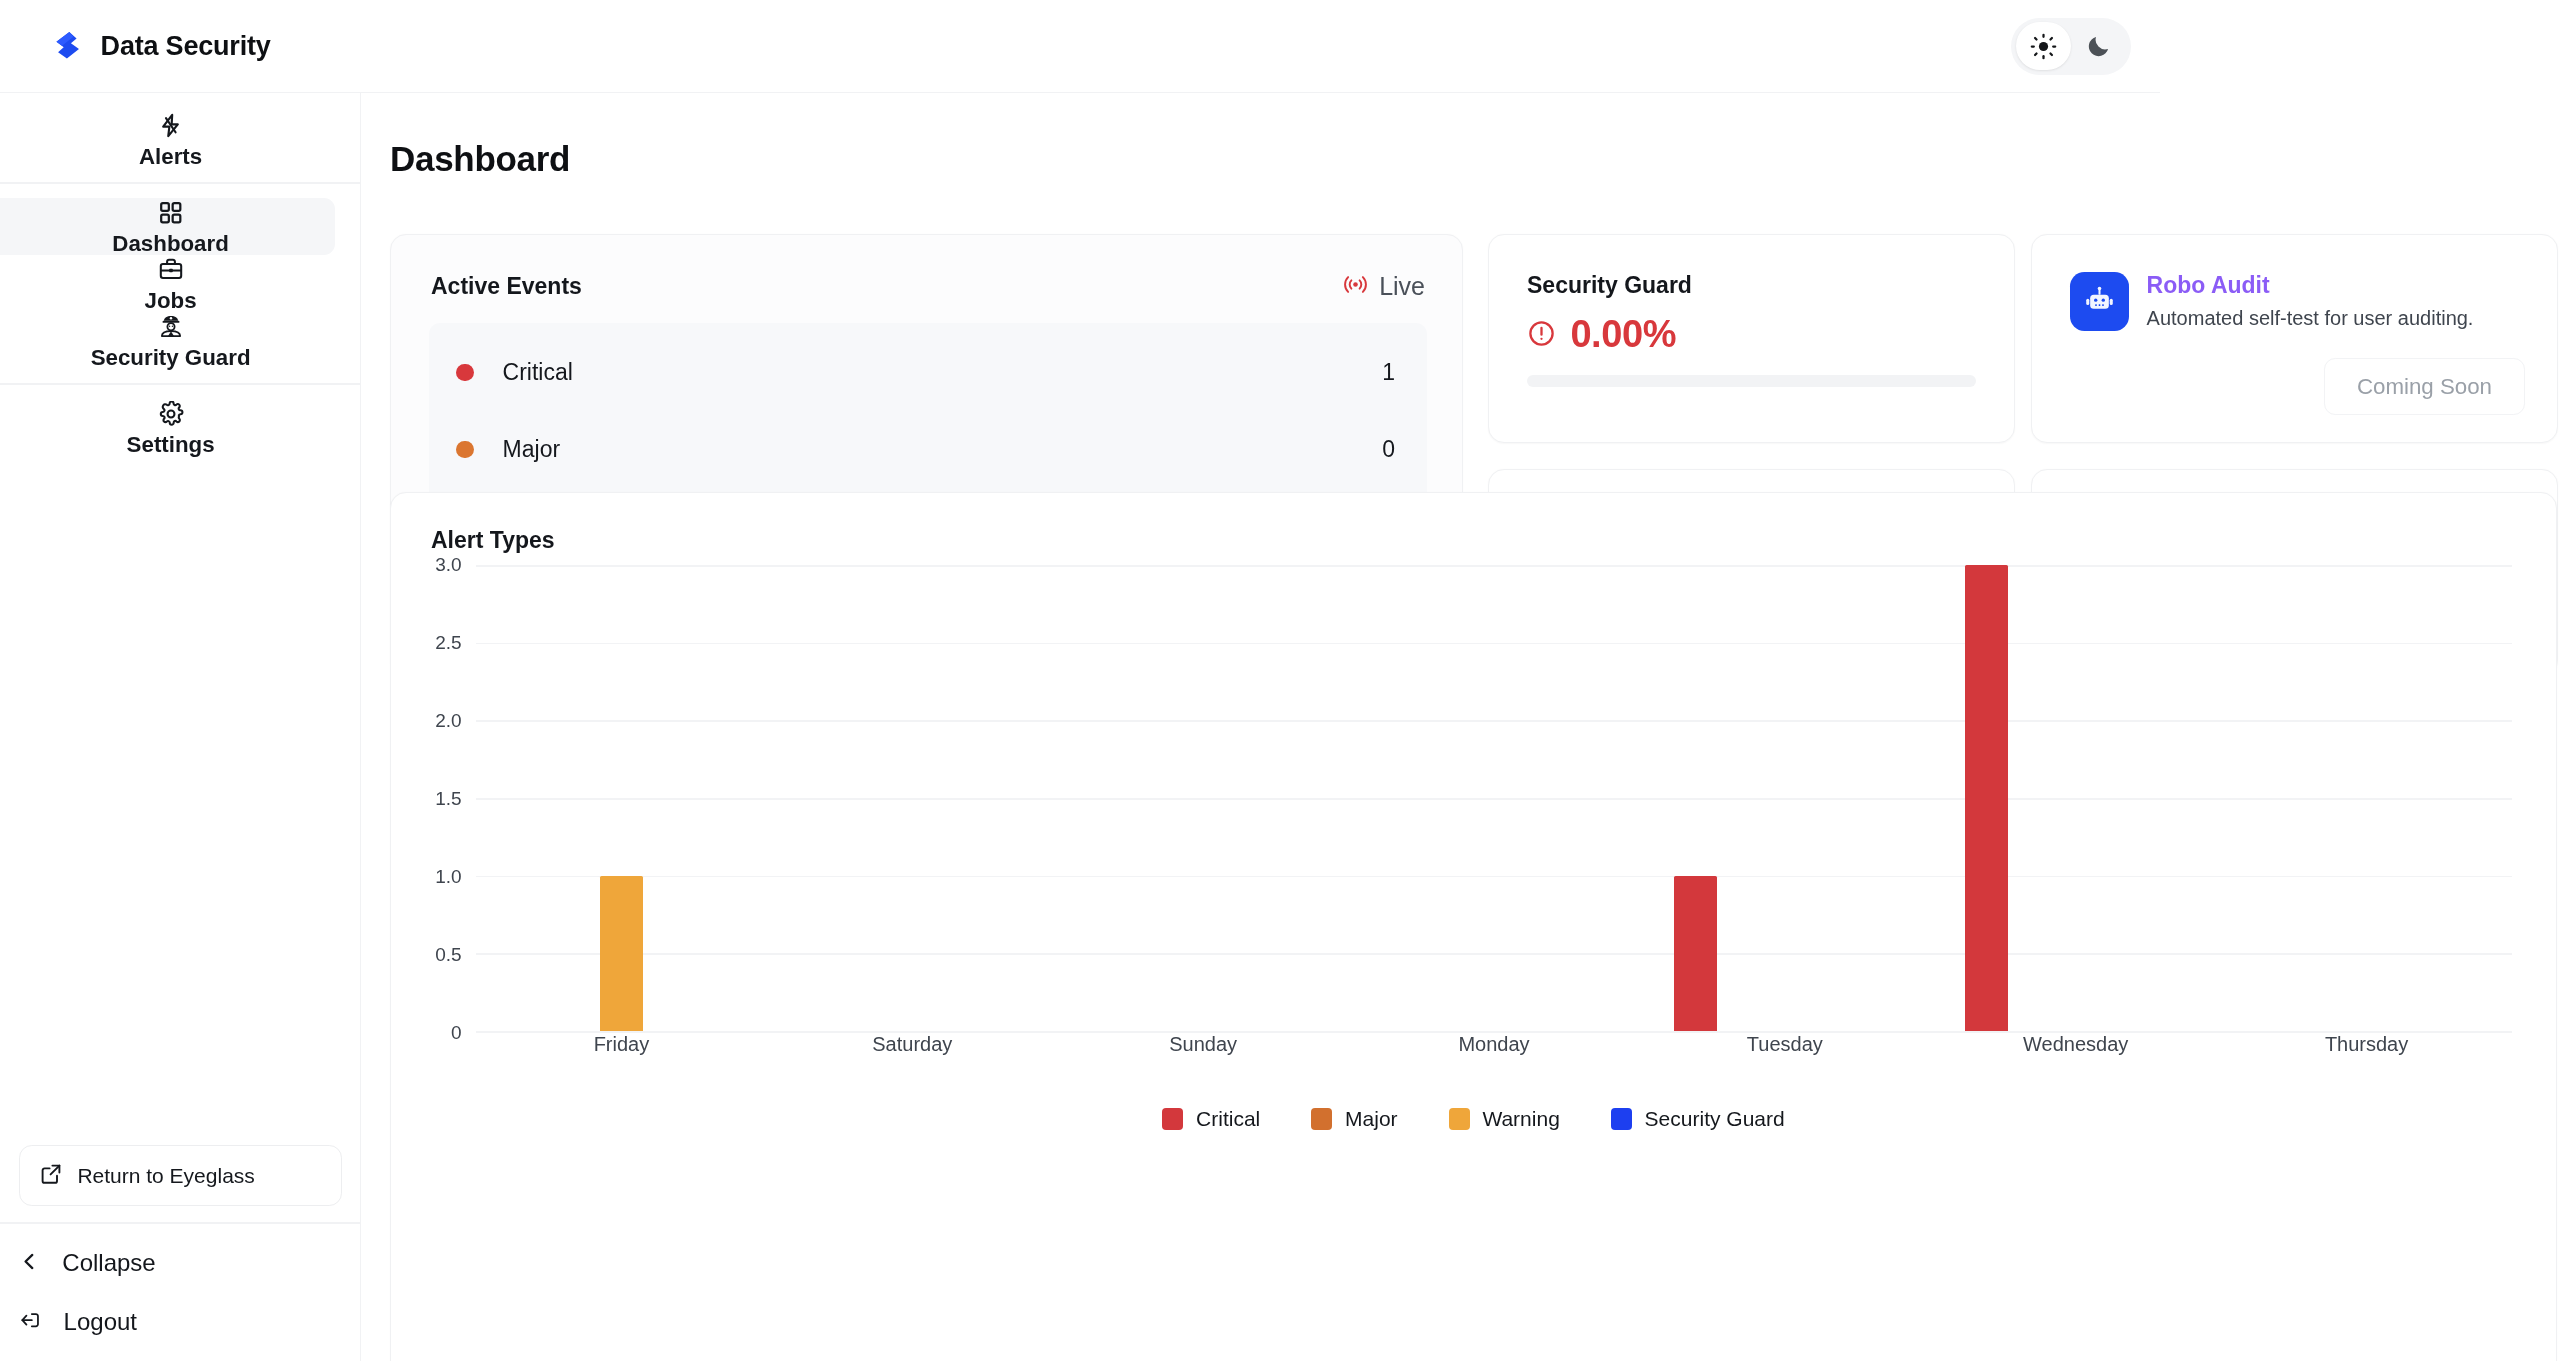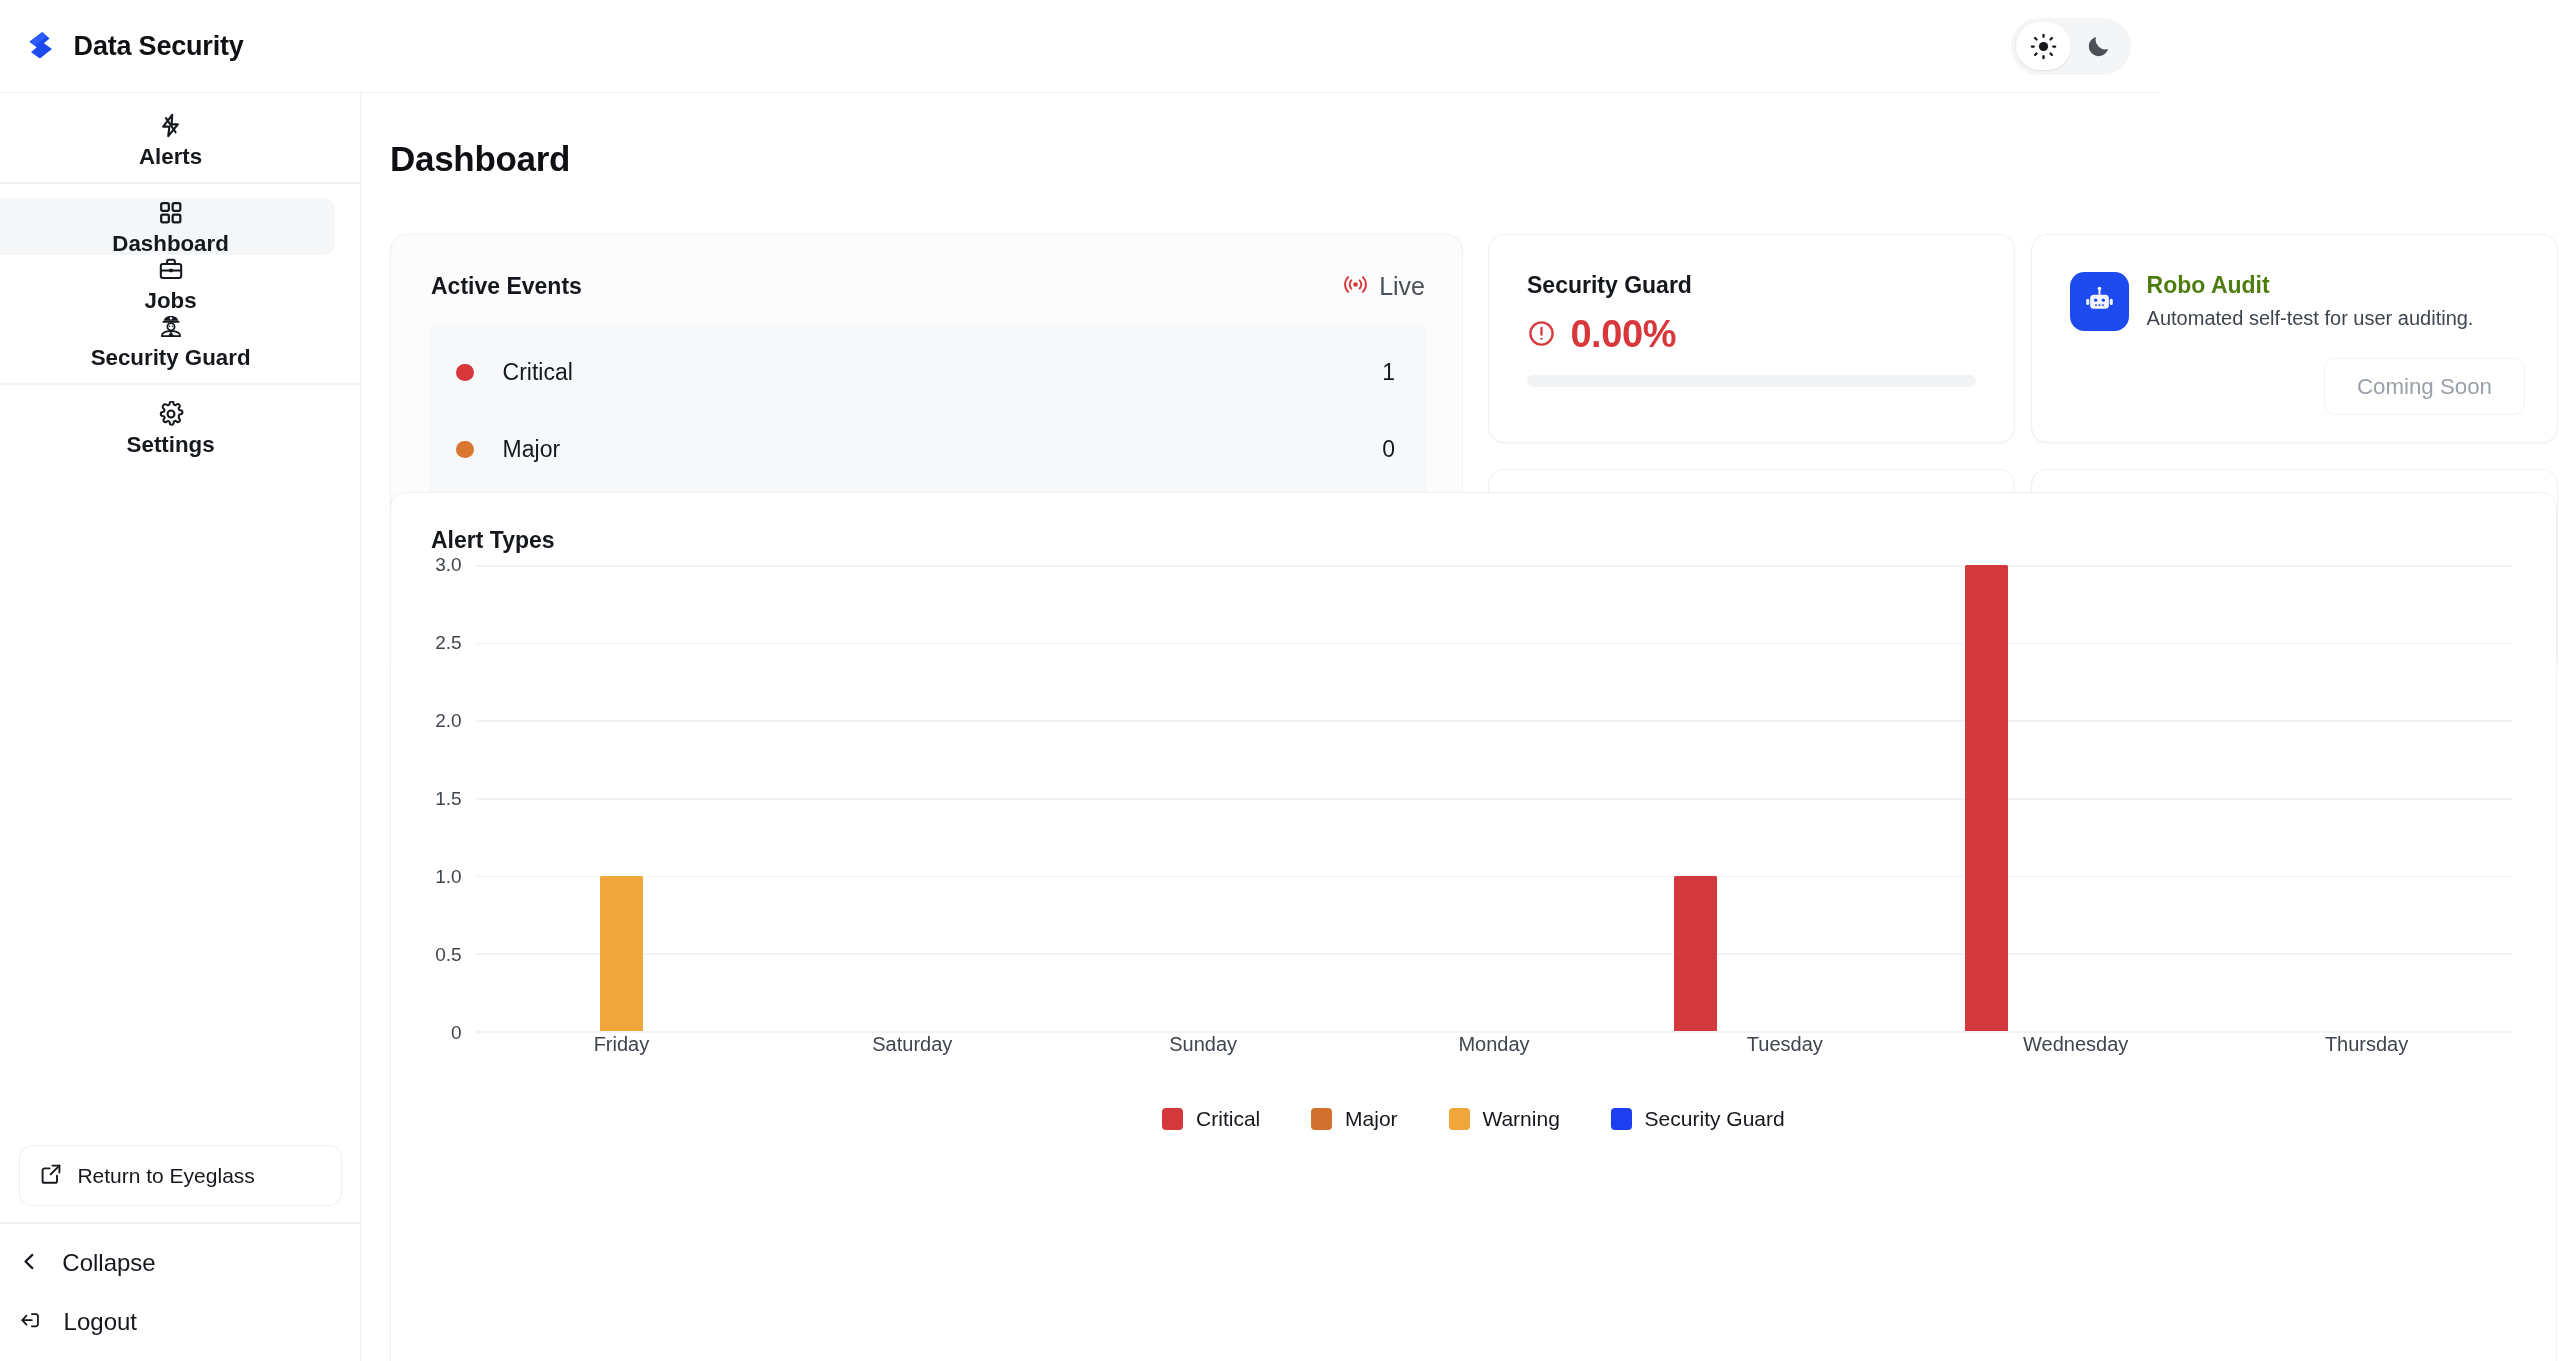--- a/index.html
+++ b/index.html
@@ -12,20 +12,21 @@
   }
 
   
   .topbar {
     position: absolute; left: 0; top: 0;
     width: 2160px; height: 93px;
     background: #ffffff;
     border-bottom: 1.6px solid #F1F2F4;
     display: flex; align-items: center;
     z-index: 5;
+    padding-left: 27px;
   }
   .brand { display: flex; align-items: center; gap: 17.6px; padding-left: 19px; }
   .brand-logo { width: 37px; height: 37px; display: block; }
   .brand-title { font-size: 27px; font-weight: 700; letter-spacing: -0.2px; color: #0E1013; }
 
   .theme-toggle {
     position: absolute; right: 29px; top: 17.6px;
     width: 120px; height: 57px;
     background: #F4F5F7; border-radius: 797px;
     display: flex; align-items: center; padding: 4.8px;
@@ -113,21 +114,21 @@
   .sg-pct-row { display: flex; align-items: center; gap: 14.4px; padding: 14.4px 0 0 38px; }
   .sg-pct { font-size: 38px; font-weight: 700; letter-spacing: -0.4px; }
   .sg-bar { margin: 19px 38px 0 38px; height: 11.2px; border-radius: 797px; background: #F2F3F5; }
   .sg-bar-fill { height: 100%; border-radius: 797px; }
   .sg-note { font-size: 21px; color: #3F454E; padding: 17.6px 0 0 38px; }
 
   
   .card-robo { left: 1641px; top: 0; width: 527px; height: 209px; }
   .robo-head { display: flex; align-items: flex-start; gap: 17.6px; padding: 37px 0 0 38px; }
   .robo-icon { width: 59px; height: 59px; border-radius: 14.4px; display: flex; align-items: center; justify-content: center; flex: 0 0 59px; }
-  .robo-title { font-size: 23px; font-weight: 700; color: #4d7c0f; }
+  .robo-title { font-size: 23px; font-weight: 700; color: #8b5cf6; }
   .robo-sub { font-size: 20px; color: #3F454E; margin-top: 6.4px; line-height: 1.3; }
   .coming-soon {
     position: absolute; right: 32px; bottom: 27px;
     border: 1.6px solid #F2F3F5; border-radius: 11.2px;
     padding: 14.4px 32px; font-size: 22.3px; color: #9AA0A8; background: #fff;
   }
 
   
   .card-ev2 { left: 1098px; top: 235px; width: 527px; height: 207px; }
   .card-files { left: 1641px; top: 235px; width: 527px; height: 207px; }

